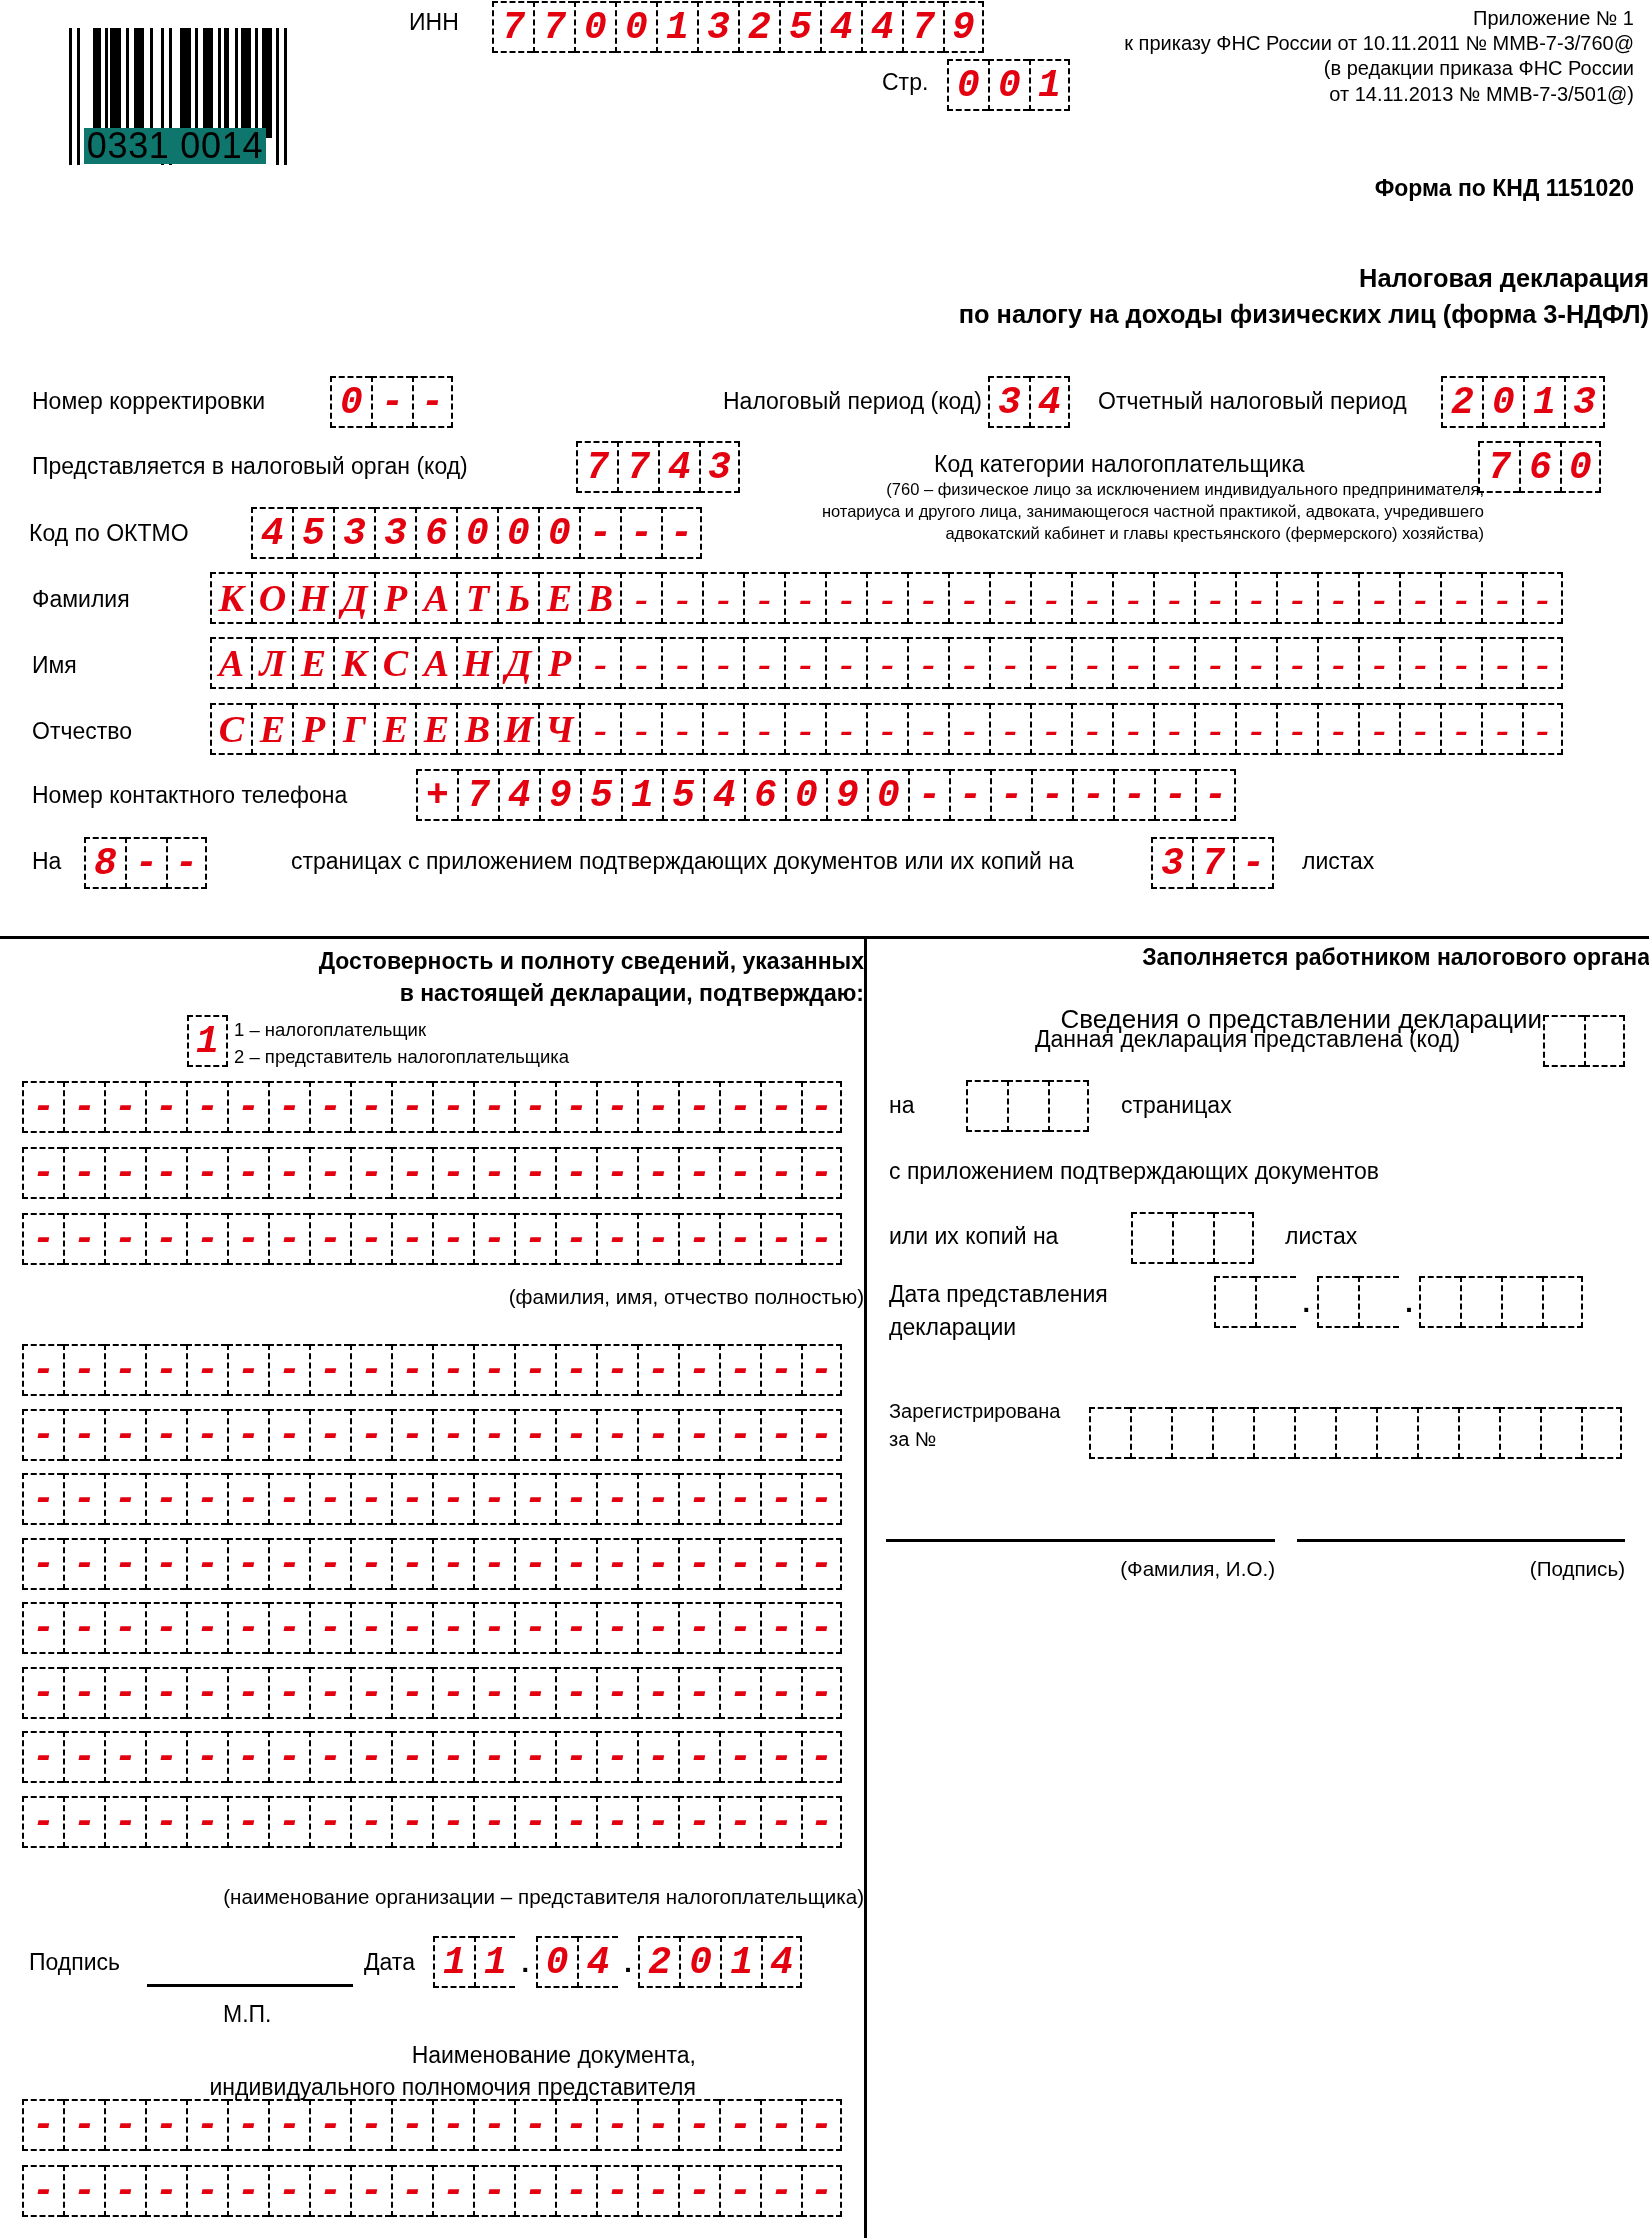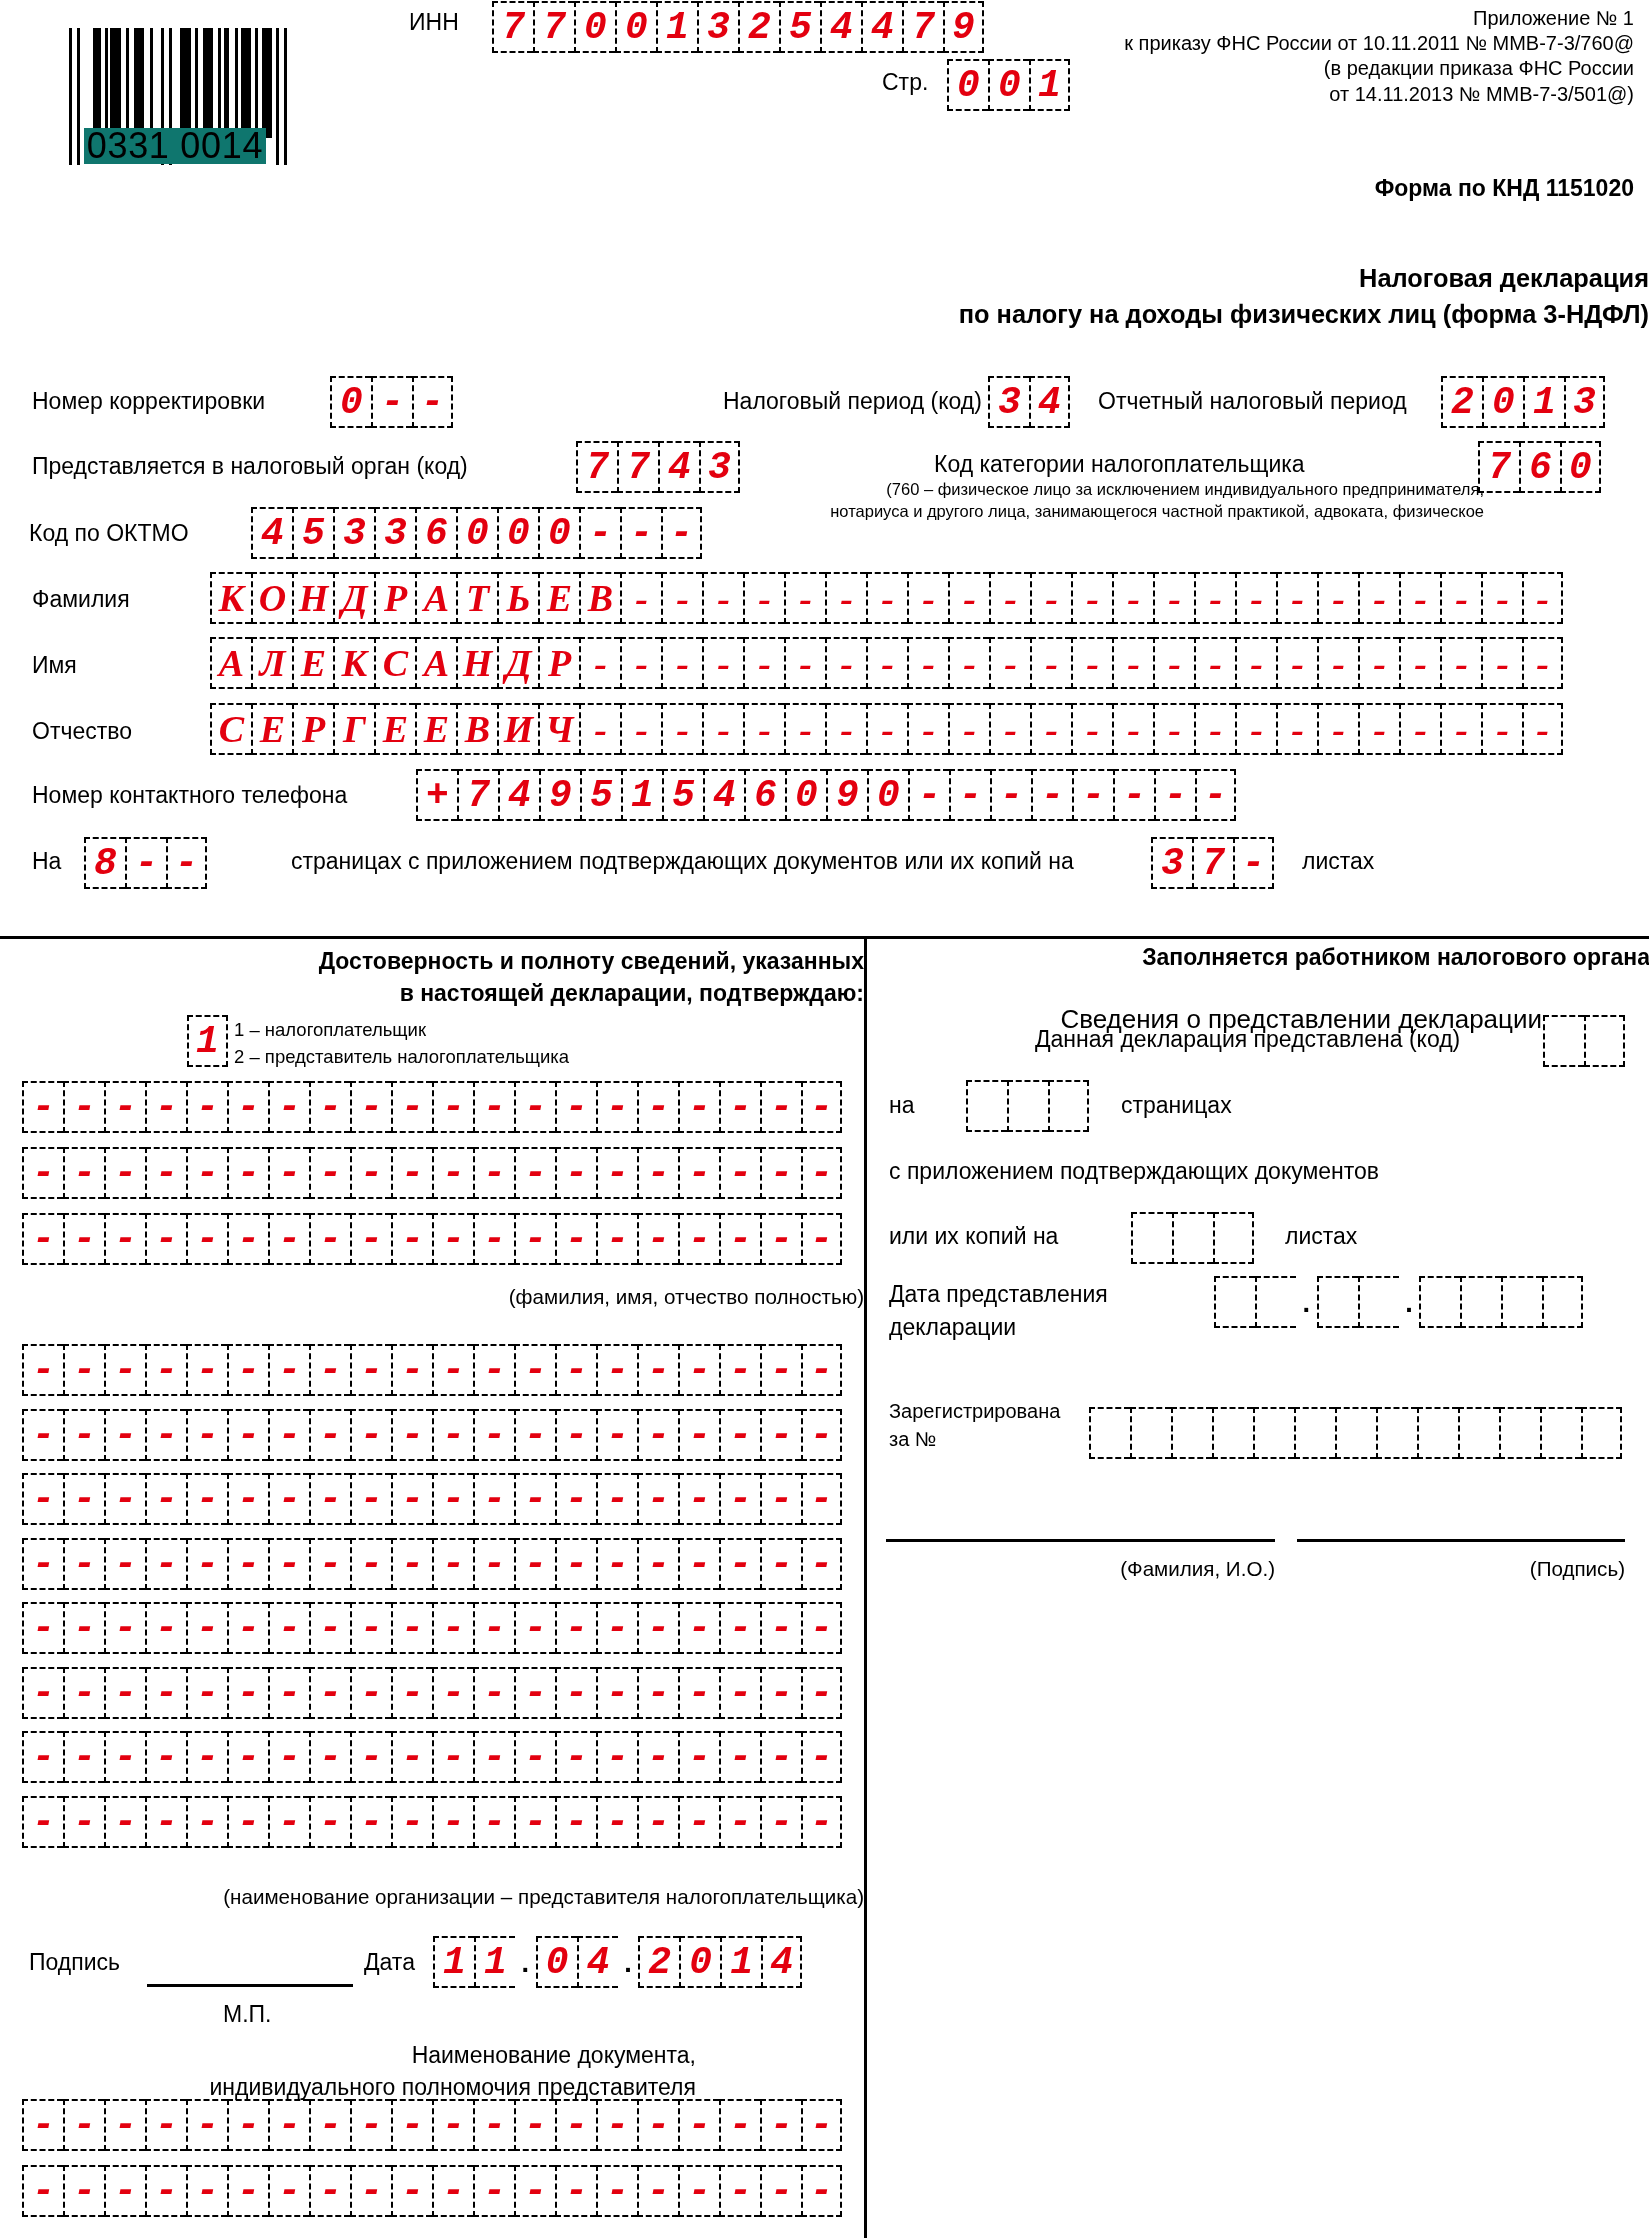--- a/index.html
+++ b/index.html
@@ -115,21 +115,22 @@
     <div class="cell">3</div>
   </div>
 <div class="lbl" style="left:934px;top:453px;">Код категории налогоплательщика</div>
 <div class="grid" style="left:1478px;top:441px;">
     <div class="cell">7</div>
     <div class="cell">6</div>
     <div class="cell">0</div>
   </div>
 <div class="abs ctr xs" style="left:742px;width:742px;top:478px;line-height:22px;">
   <div>(760 – физическое лицо за исключением индивидуального предпринимателя,</div>
-  <div>нотариуса и другого лица, занимающегося частной практикой, адвоката, физическое</div>
+  <div>нотариуса и другого лица, занимающегося частной практикой, адвоката, учредившего</div>
+  <div>адвокатский кабинет и главы крестьянского (фермерского) хозяйства)</div>
 </div>
 
 <div class="lbl" style="left:29px;top:522px;">Код по ОКТМО</div>
 <div class="grid" style="left:251px;top:507px;">
     <div class="cell">4</div>
     <div class="cell">5</div>
     <div class="cell">3</div>
     <div class="cell">3</div>
     <div class="cell">6</div>
     <div class="cell">0</div>

